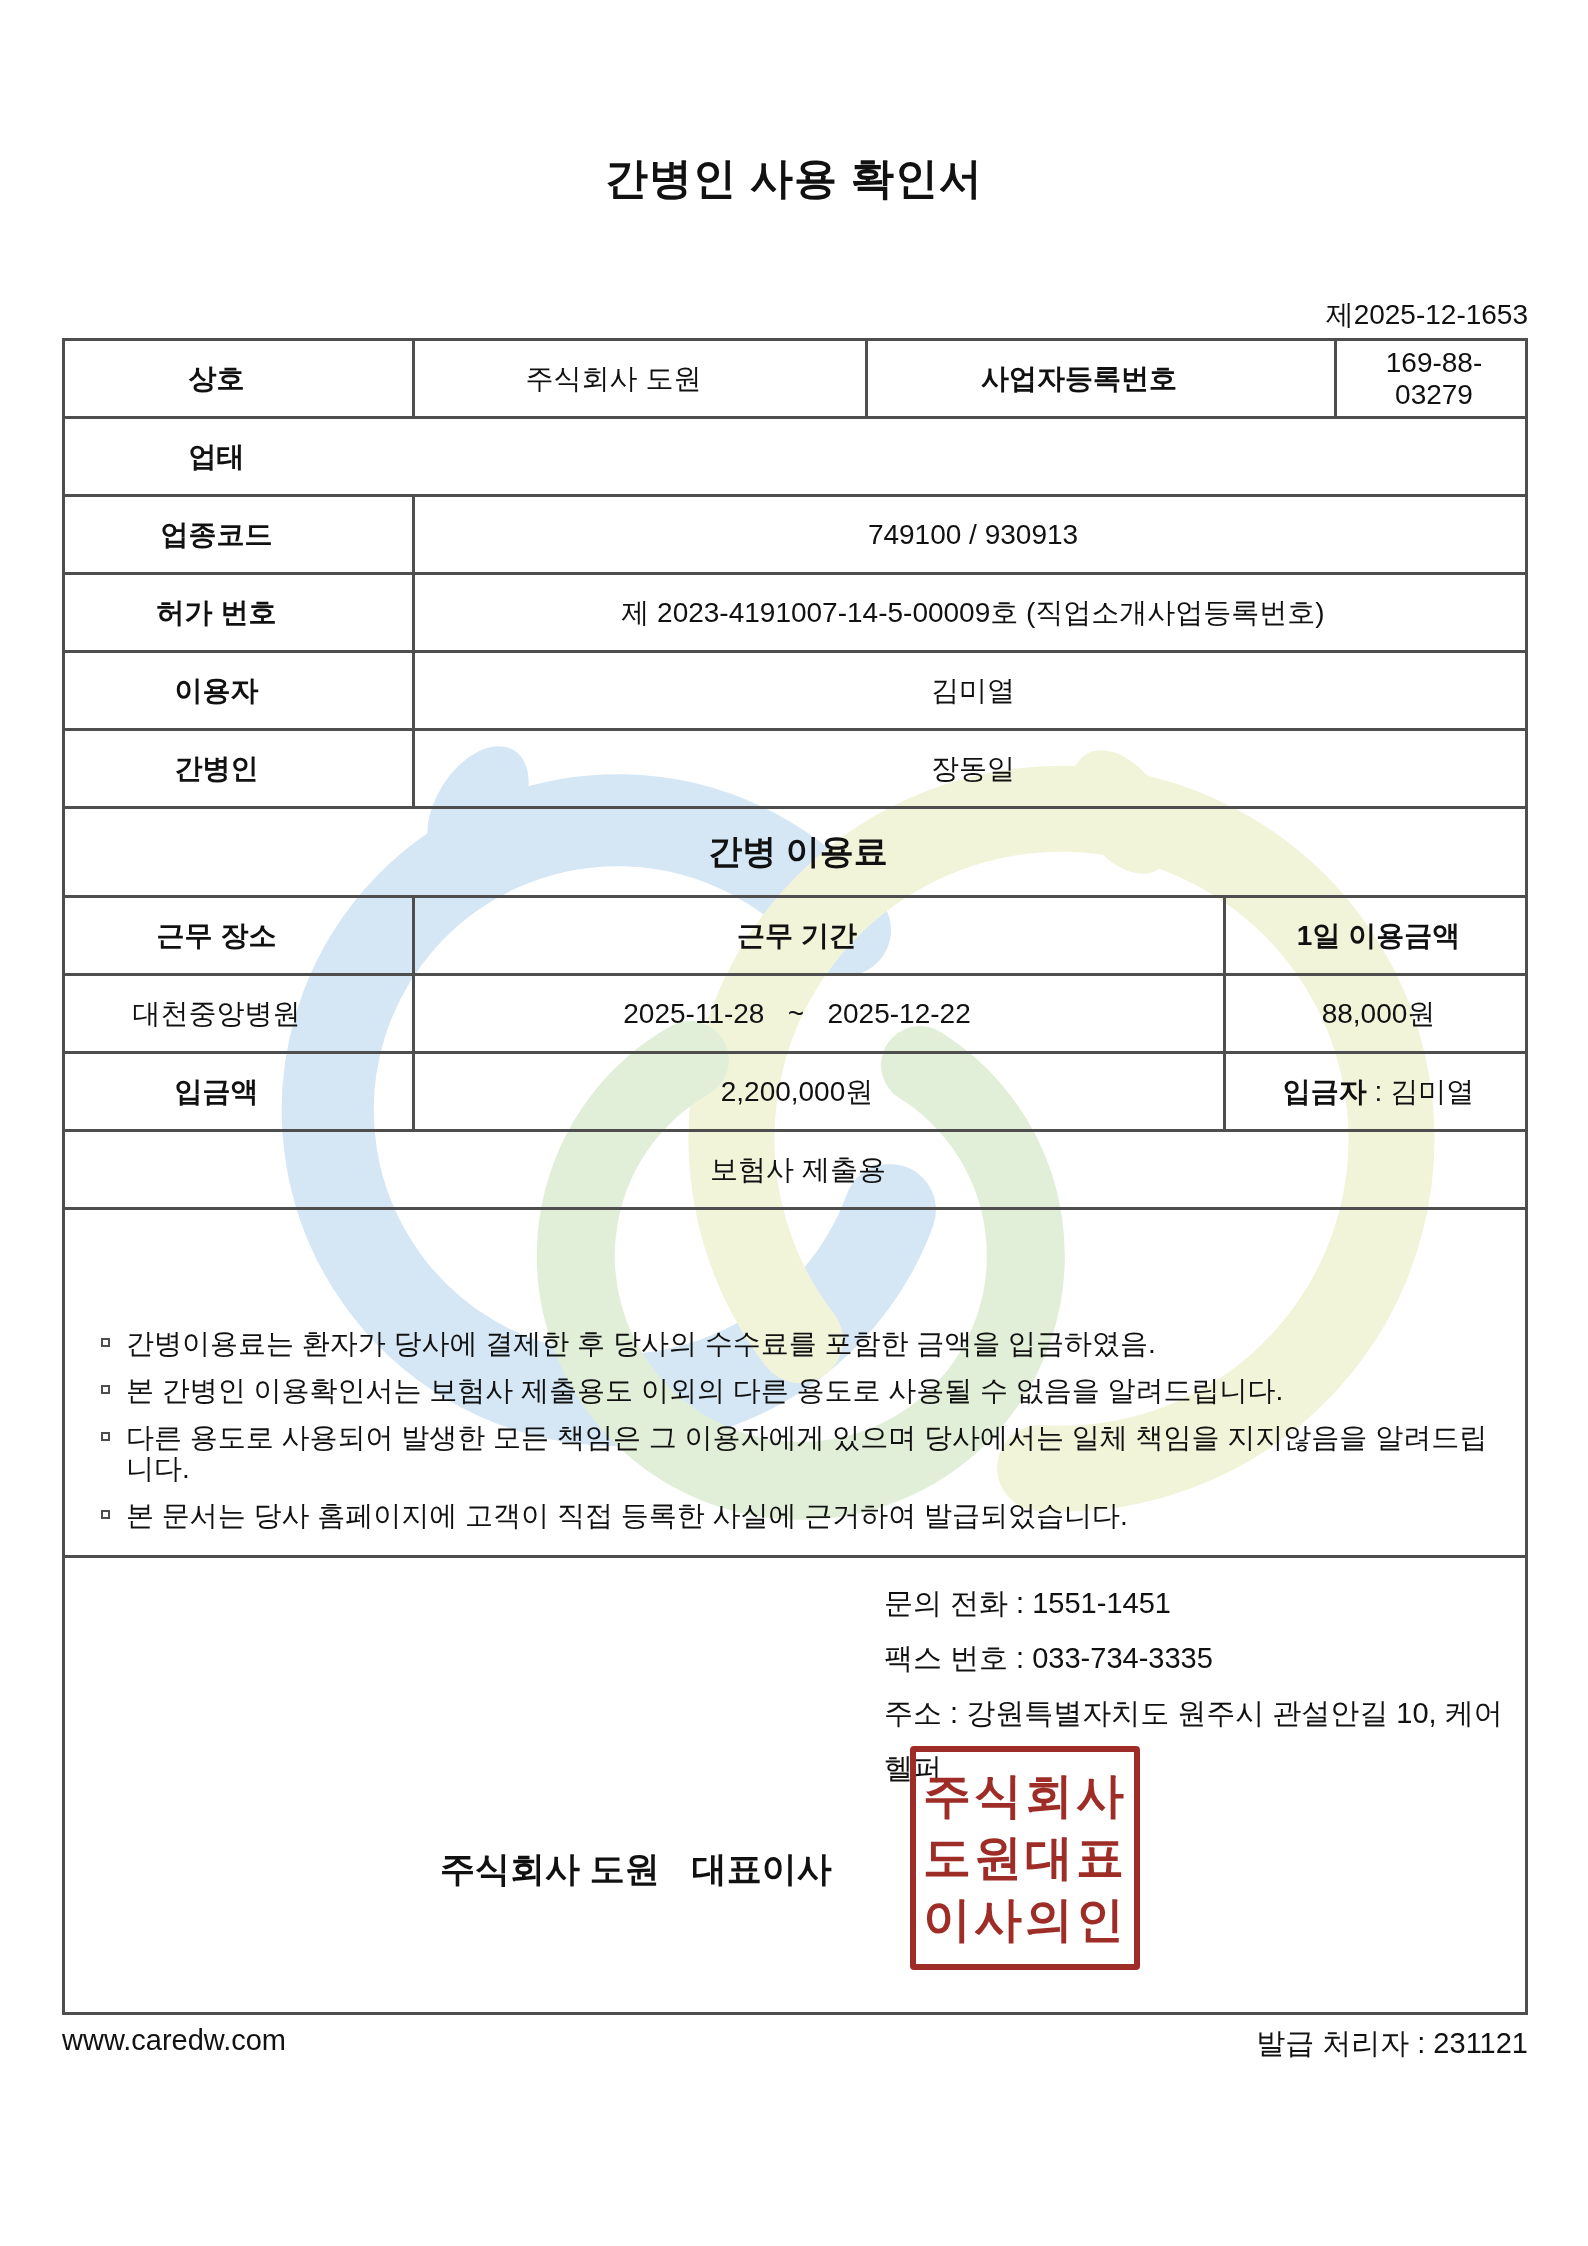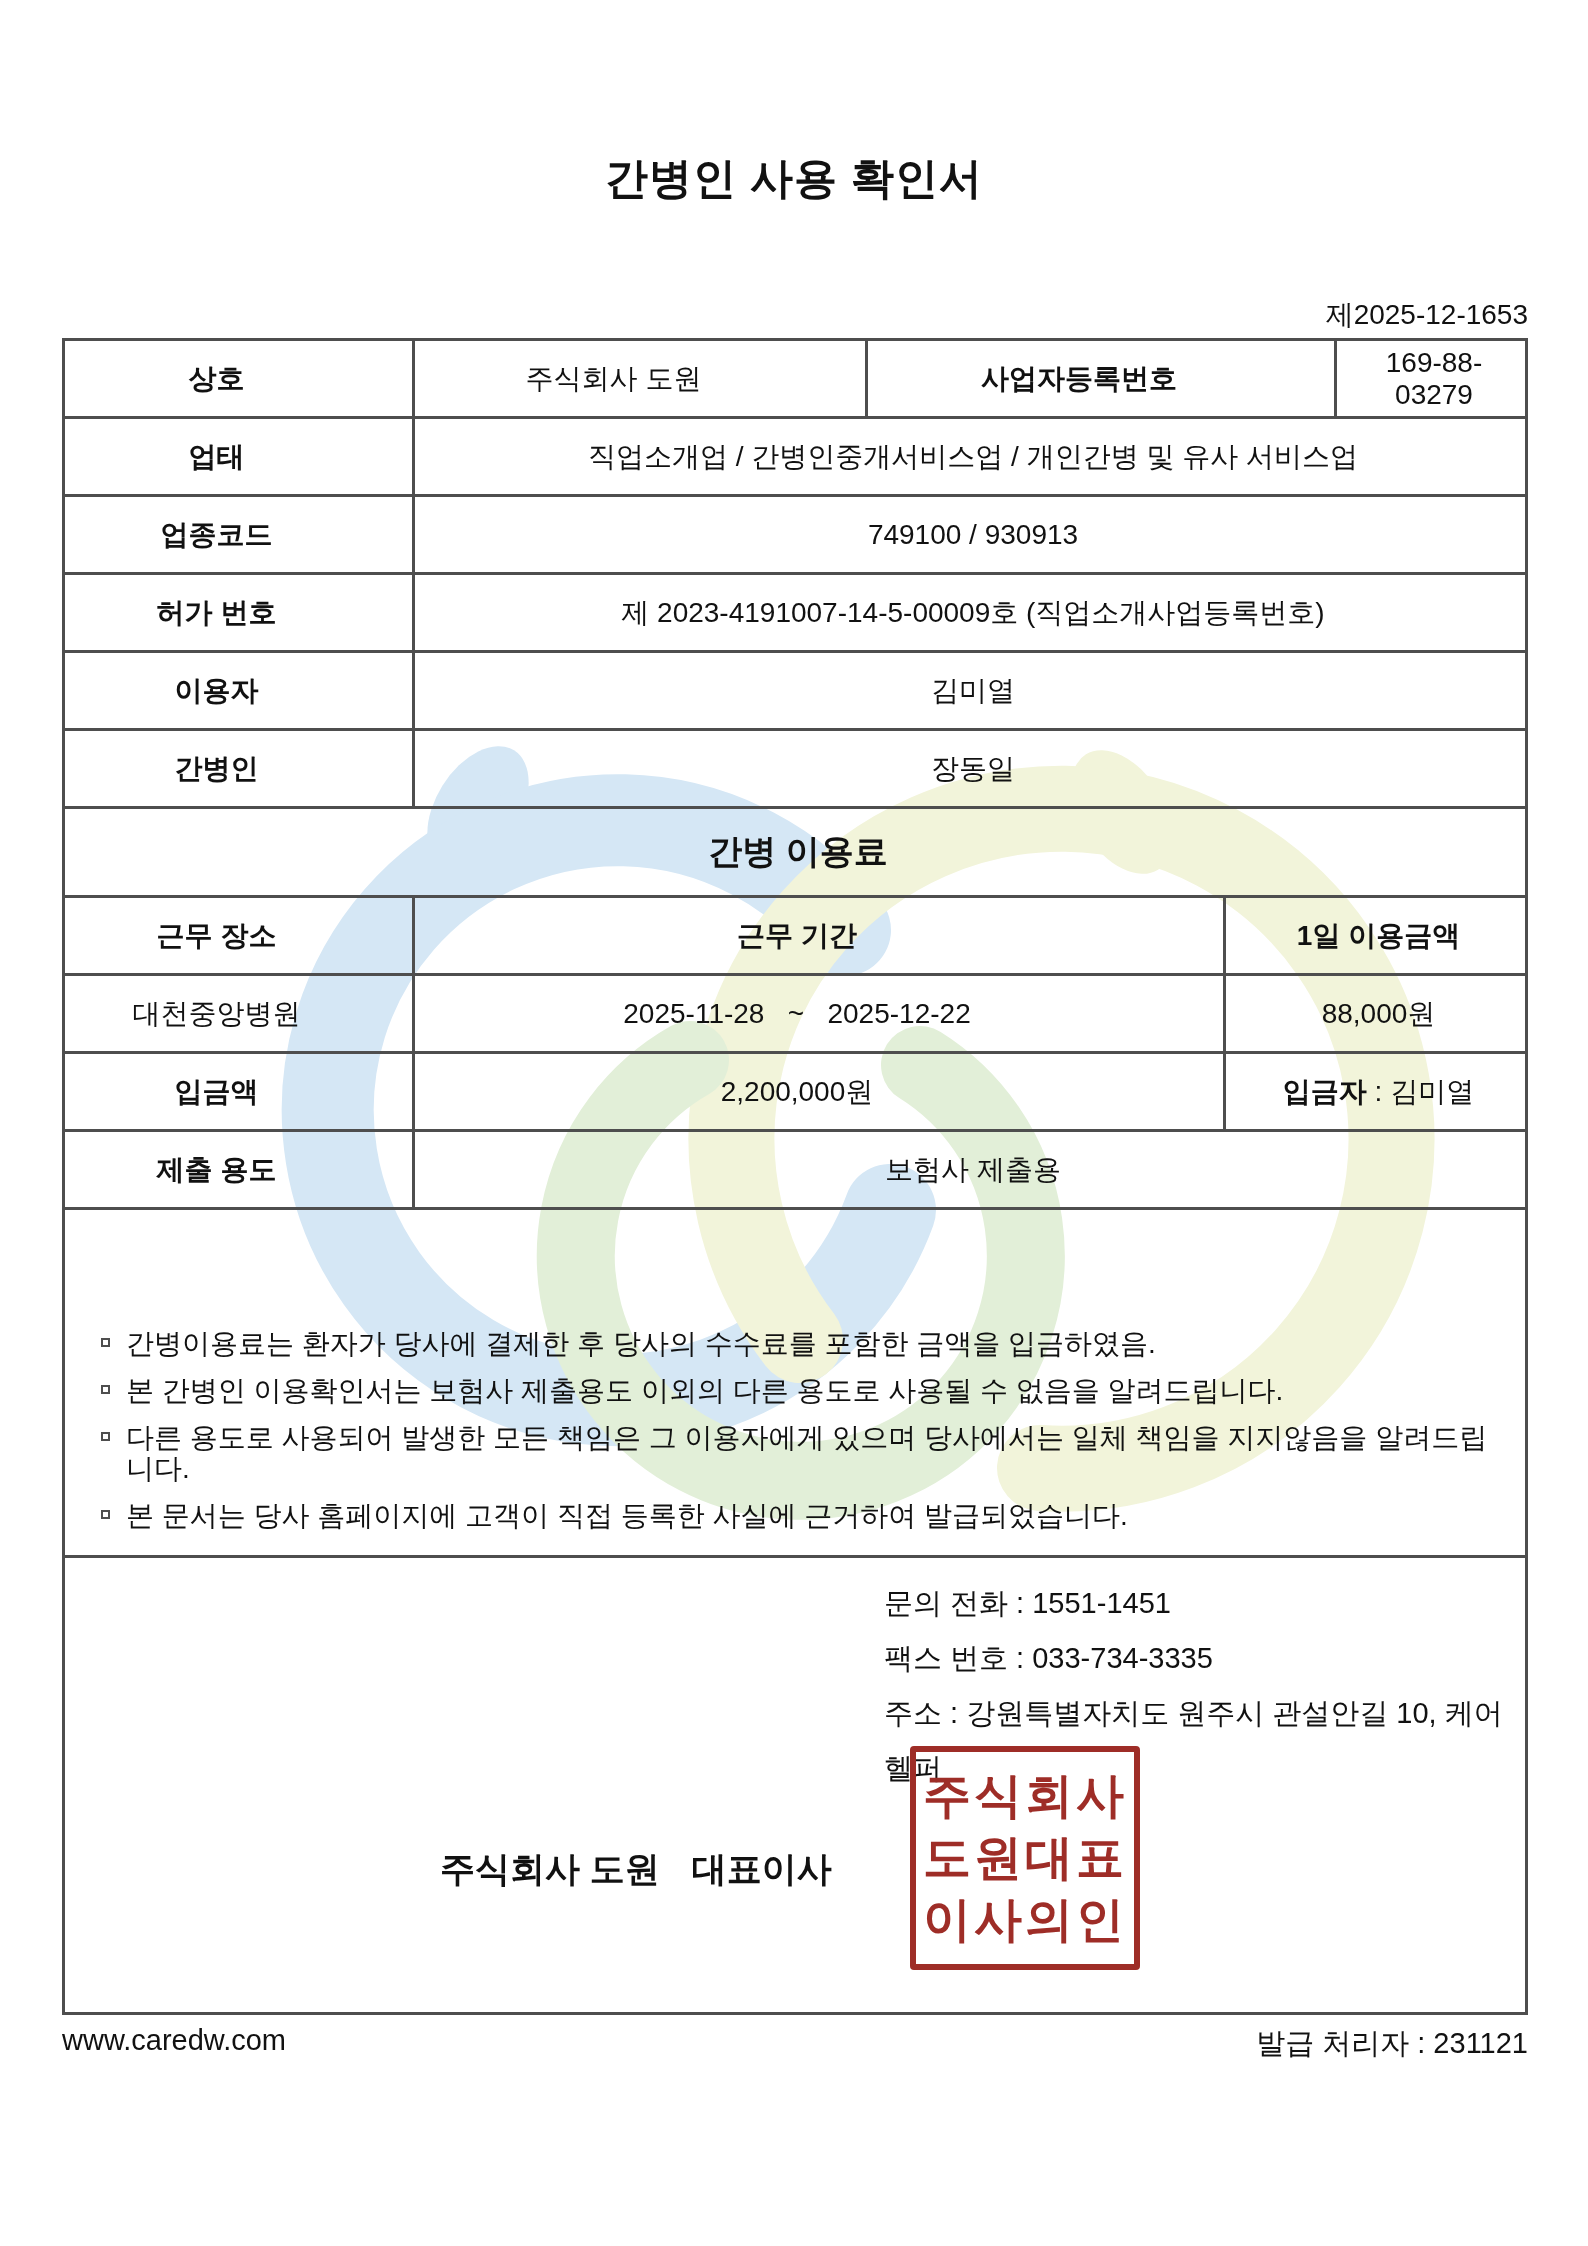--- a/index.html
+++ b/index.html
@@ -158,21 +158,20 @@
 
     <div class="trow">
       <div class="tcell h-std w-label bold">상호</div>
       <div class="tcell h-std w-a2">주식회사 도원</div>
       <div class="tcell h-std w-a3 bold">사업자등록번호</div>
       <div class="tcell h-std w-rest">169-88-03279</div>
     </div>
 
     <div class="trow">
       <div class="tcell h-std w-label bold">업태</div>
-      <div class="tcell h-std w-rest">직업소개업 / 간병인중개서비스업 / 개인간병 및 유사 서비스업</div>
     </div>
 
     <div class="trow">
       <div class="tcell h-std w-label bold">업종코드</div>
       <div class="tcell h-std w-rest">749100 / 930913</div>
     </div>
 
     <div class="trow">
       <div class="tcell h-std w-label bold">허가 번호</div>
       <div class="tcell h-std w-rest">제 2023-4191007-14-5-00009호 (직업소개사업등록번호)</div>
@@ -204,21 +203,20 @@
       <div class="tcell h-std w-rest">88,000원</div>
     </div>
 
     <div class="trow">
       <div class="tcell h-std w-label bold">입금액</div>
       <div class="tcell h-std w-b2">2,200,000원</div>
       <div class="tcell h-std w-rest pre"><span class="bold">입금자</span><span> : 김미열</span></div>
     </div>
 
     <div class="trow">
-      <div class="tcell h-std w-label bold">제출 용도</div>
       <div class="tcell h-std w-rest">보험사 제출용</div>
     </div>
 
     <div class="trow">
       <div class="tcell h-note w-rest notes-cell">
         <div class="note-line">
           <span class="bullet-sq"></span>
           <span>간병이용료는 환자가 당사에 결제한 후 당사의 수수료를 포함한 금액을 입금하였음.</span>
         </div>
         <div class="note-line">

